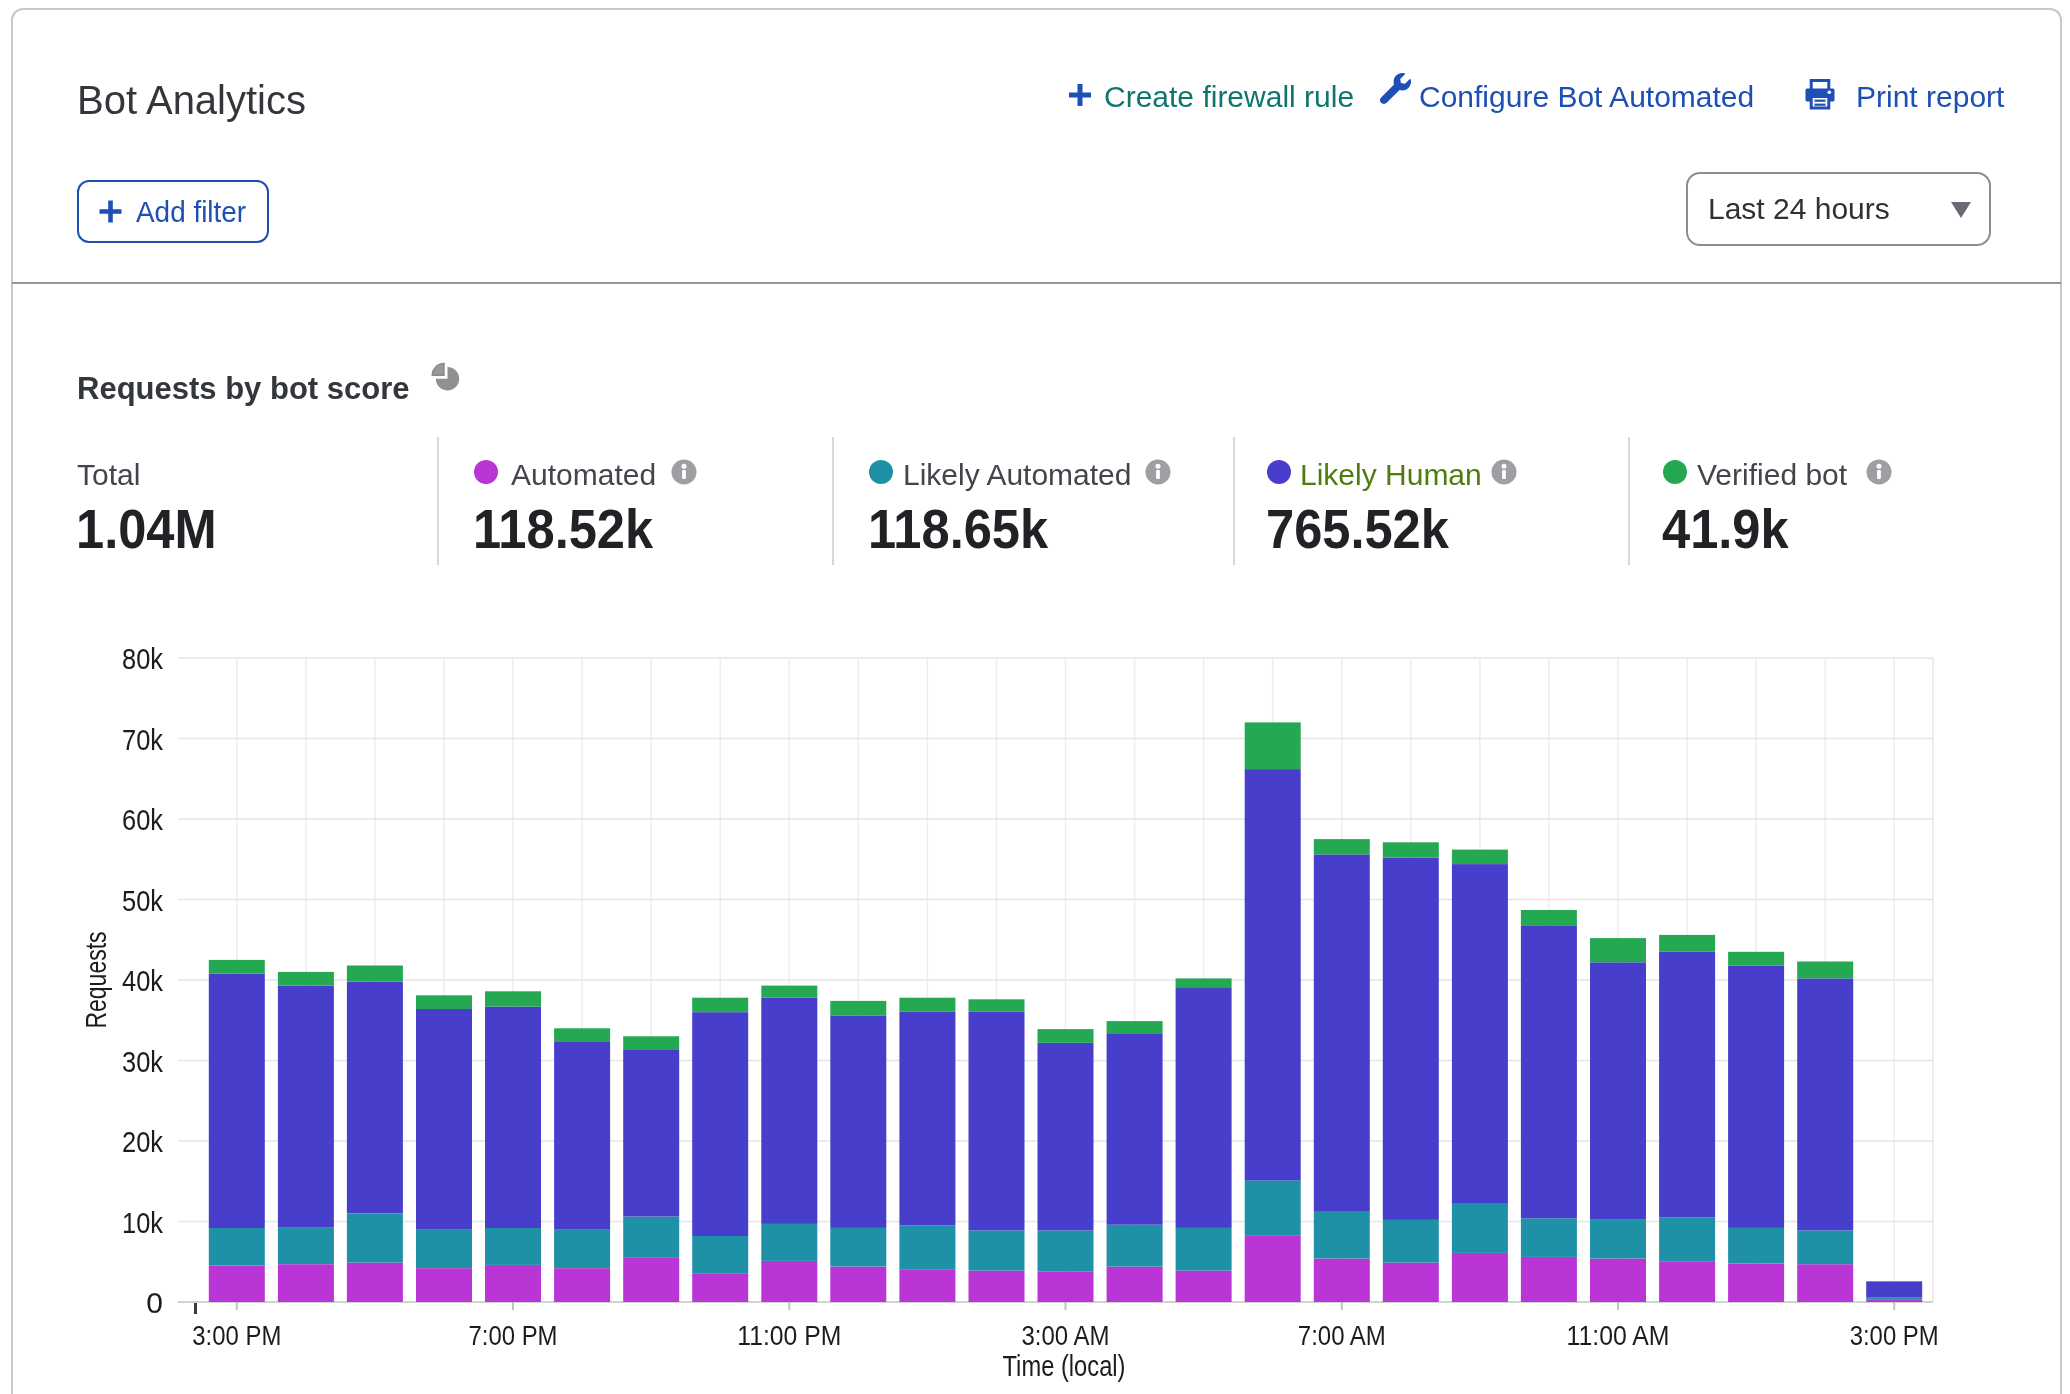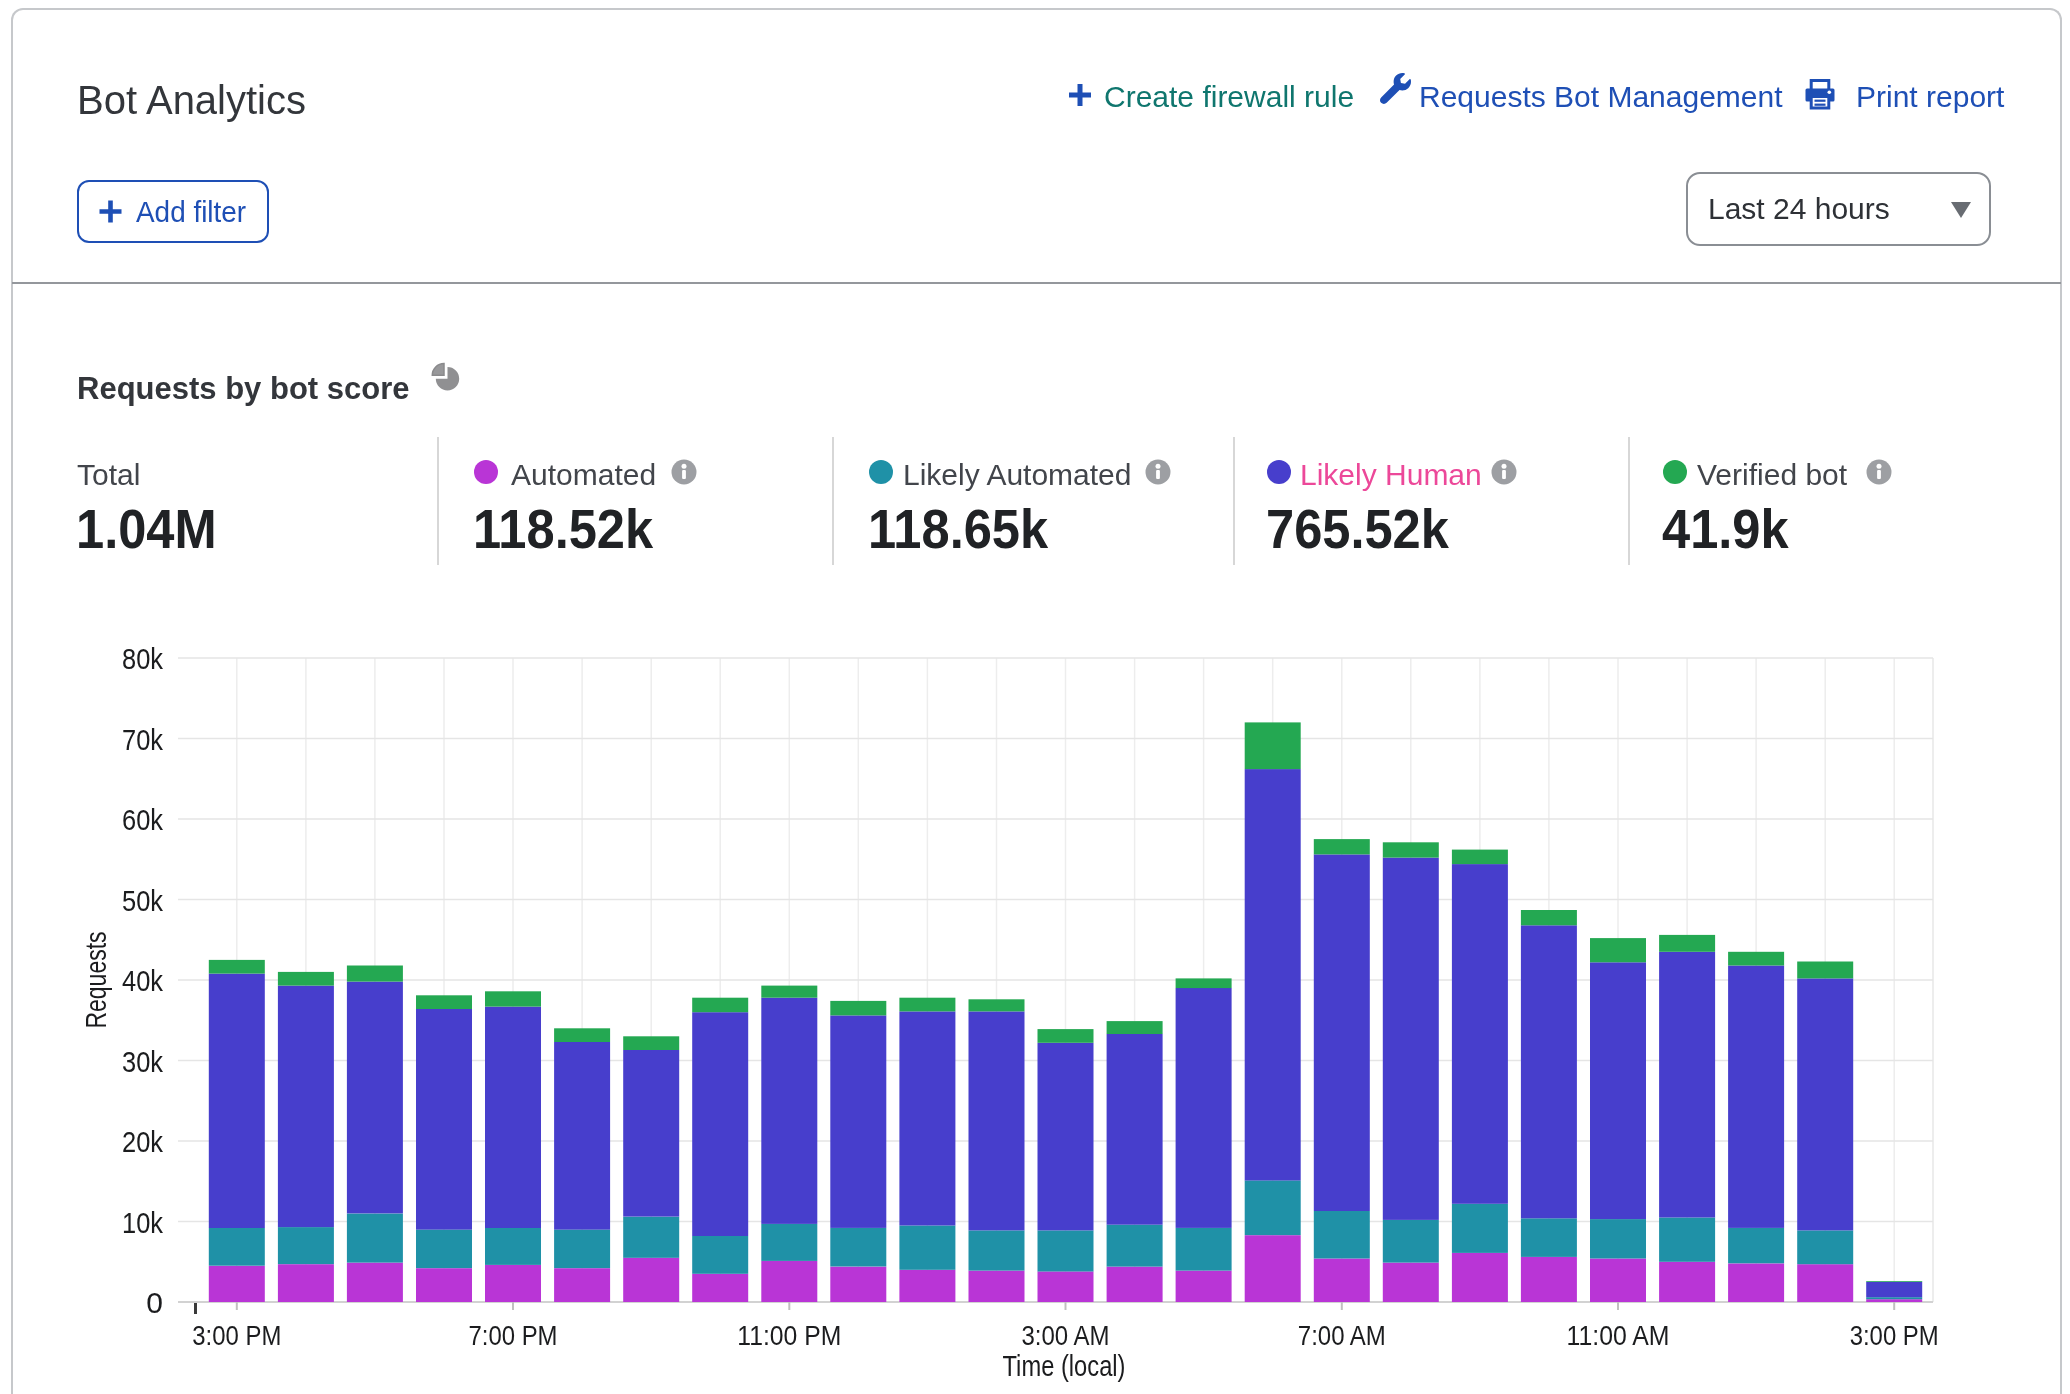--- a/index.html
+++ b/index.html
@@ -12,21 +12,21 @@
 
 <div class="abs" style="left:77px;top:78px;font-size:40px;font-weight:normal;color:#33363b;">Bot Analytics</div>
 
 <svg class="abs" style="left:1067px;top:82px;" width="26" height="26" viewBox="0 0 26 26">
     <path d="M13 2v22M2 13h22" stroke="#1e4fb5" stroke-width="5"></path>
   </svg>
 <div class="abs" style="left:1104px;top:80px;font-size:30px;color:#0f766e;">Create firewall rule</div>
 <svg class="abs" style="left:1380px;top:73px;" width="31" height="31" viewBox="0 0 512 512">
     <path fill="#1e4fb5" d="M507.73 109.1c-2.24-9.03-13.54-12.09-20.12-5.51l-74.36 74.36-67.88-11.31-11.31-67.88 74.36-74.36c6.62-6.62 3.43-17.9-5.66-20.16-47.38-11.74-99.55.91-136.58 37.93-39.64 39.64-50.55 97.1-34.05 147.2L18.74 402.76c-24.99 24.99-24.99 65.51 0 90.5 24.99 24.99 65.51 24.99 90.5 0l213.21-213.21c50.12 16.71 107.47 5.68 147.37-34.22 37.07-37.07 49.7-89.32 37.91-136.73z"></path>
   </svg>
-<div class="abs" style="left:1419px;top:80px;font-size:30px;color:#1e4fb5;">Requests Bot Management</div>
+<div class="abs" style="left:1419px;top:80px;font-size:30px;color:#1e4fb5;">Configure Bot Automated</div>
 <svg class="abs" style="left:1805px;top:79px;" width="30" height="31" viewBox="0 0 30 31">
   <rect x="6.2" y="1.5" width="17.6" height="12" fill="#fff" stroke="#1e4fb5" stroke-width="3"></rect>
   <rect x="0.5" y="9.5" width="29" height="13" rx="1.5" fill="#1e4fb5"></rect>
   <circle cx="24.3" cy="13.3" r="1.8" fill="#fff"></circle>
   <rect x="6.2" y="17.5" width="17.6" height="11.5" fill="#fff" stroke="#1e4fb5" stroke-width="3"></rect>
   <rect x="9.5" y="20.6" width="11" height="2.2" fill="#1e4fb5"></rect>
   <rect x="9.5" y="24.6" width="11" height="2.2" fill="#1e4fb5"></rect>
 </svg>
 <div class="abs" style="left:1845px;top:80px;font-size:30px;color:#1e4fb5;margin-left:11px;">Print report</div>
 
@@ -64,21 +64,21 @@
 <div class="abs" style="left:473px;top:497px;font-size:55px;font-weight:bold;color:#202225;transform:scaleX(0.92);transform-origin:0 0;">118.52k</div>
 <div class="abs" style="left:869px;top:460px;width:24px;height:24px;border-radius:50%;background:#1f91a7;"></div>
 <div class="abs" style="left:903px;top:458px;font-size:30px;color:#42454b;">Likely Automated</div>
 <svg class="abs" style="left:1145px;top:459px;" width="26" height="26" viewBox="0 0 26 26">
     <circle cx="13" cy="13" r="12.5" fill="#9d9fa3"></circle>
     <rect x="11.1" y="11" width="3.8" height="9" rx="1" fill="#fff"></rect>
     <circle cx="13" cy="7.2" r="2.5" fill="#fff"></circle>
   </svg>
 <div class="abs" style="left:868px;top:497px;font-size:55px;font-weight:bold;color:#202225;transform:scaleX(0.92);transform-origin:0 0;">118.65k</div>
 <div class="abs" style="left:1267px;top:460px;width:24px;height:24px;border-radius:50%;background:#473ecc;"></div>
-<div class="abs" style="left:1300px;top:458px;font-size:30px;color:#ec4899;">Likely Human</div>
+<div class="abs" style="left:1300px;top:458px;font-size:30px;color:#4d7c0f;">Likely Human</div>
 <svg class="abs" style="left:1491px;top:459px;" width="26" height="26" viewBox="0 0 26 26">
     <circle cx="13" cy="13" r="12.5" fill="#9d9fa3"></circle>
     <rect x="11.1" y="11" width="3.8" height="9" rx="1" fill="#fff"></rect>
     <circle cx="13" cy="7.2" r="2.5" fill="#fff"></circle>
   </svg>
 <div class="abs" style="left:1266px;top:497px;font-size:55px;font-weight:bold;color:#202225;transform:scaleX(0.92);transform-origin:0 0;">765.52k</div>
 <div class="abs" style="left:1663px;top:460px;width:24px;height:24px;border-radius:50%;background:#24a852;"></div>
 <div class="abs" style="left:1697px;top:458px;font-size:30px;color:#42454b;">Verified bot</div>
 <svg class="abs" style="left:1866px;top:459px;" width="26" height="26" viewBox="0 0 26 26">
     <circle cx="13" cy="13" r="12.5" fill="#9d9fa3"></circle>

